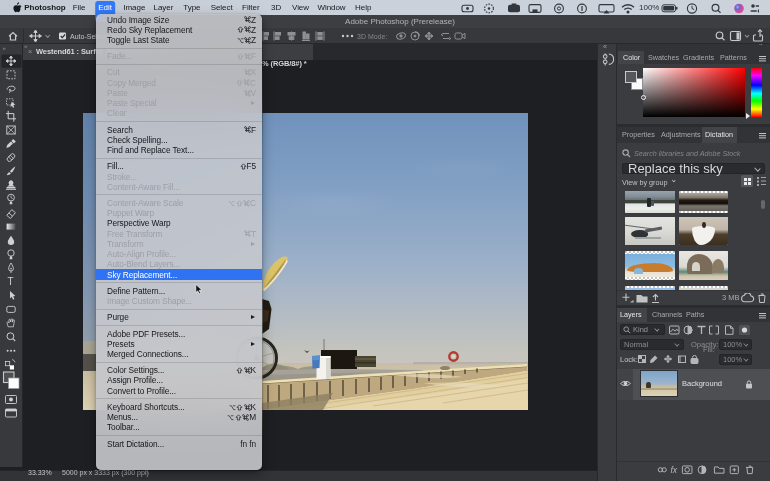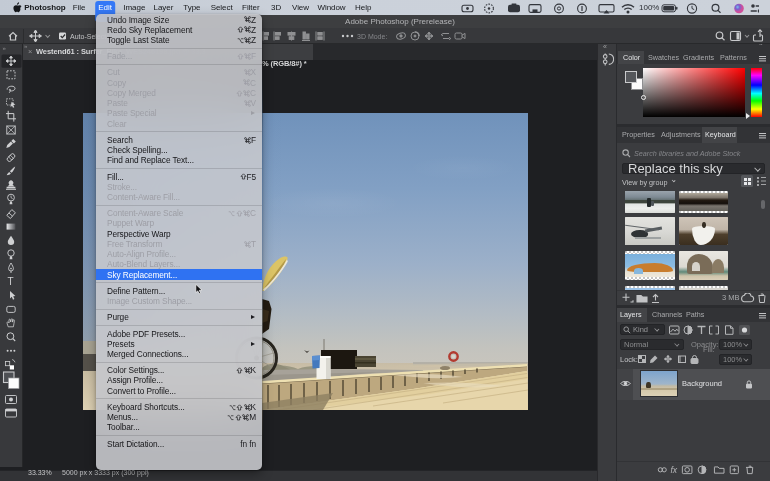--- a/index.html
+++ b/index.html
@@ -353,21 +353,21 @@
       <div class="abs" style="left:14px;top:34px;width:12px;height:12px;background:#fbfbfb;border:0.8px solid #8e8f91;z-index:1"></div>
       <div class="abs" style="left:26px;top:24px;width:102px;height:49px;background:linear-gradient(to top,#000,rgba(0,0,0,0) ),linear-gradient(to right,#fff,#f00)"></div>
       <div class="abs" style="left:23.5px;top:50.5px;width:5px;height:5px;border:1px solid #eee;border-radius:50%;z-index:2"></div>
       <div class="abs" style="left:134px;top:24px;width:11px;height:49px;background:linear-gradient(180deg,#f00 0%,#f0f 15%,#00f 35%,#0ff 52%,#0f0 67%,#ff0 84%,#f00 100%)"></div>
       <div class="abs" style="left:128.5px;top:69px;width:0;height:0;border-left:4px solid #ececee;border-top:3px solid transparent;border-bottom:3px solid transparent"></div>
       <div class="abs" style="left:0;top:80px;width:153px;height:3px;background:#2b2c2f"></div>
       <div class="abs" style="left:0;top:83px;width:153px;height:16px;background:#323336"></div>
       <span class="abs" style="left:5px;top:84px;font-size:7.2px;line-height:14px;color:#a9aaac">Properties</span>
       <span class="abs" style="left:44px;top:84px;font-size:7.2px;line-height:14px;color:#a9aaac">Adjustments</span>
       <div class="abs" style="left:85px;top:83px;width:35px;height:16px;background:#434447"></div>
-      <span class="abs" style="left:88px;top:84px;font-size:7.2px;line-height:14px;color:#e4e5e7">Keyboard</span>
+      <span class="abs" style="left:88px;top:84px;font-size:7.2px;line-height:14px;color:#e4e5e7">Dictation</span>
       <div class="abs" style="left:142px;top:89px;width:7px;height:1.2px;background:#c2c3c5;box-shadow:0 2.2px #c2c3c5,0 4.4px #c2c3c5"></div>
       <div class="abs" style="left:0;top:99px;width:153px;height:162px;background:#3b3c3f"></div>
       <svg class="abs" style="left:5px;top:105px" width="9" height="9" viewBox="0 0 9 9">
         <circle cx="3.6" cy="3.6" r="2.7" fill="none" stroke="#aaabad" stroke-width="1.1"></circle>
         <line x1="5.7" y1="5.7" x2="8" y2="8" stroke="#aaabad" stroke-width="1.1"></line>
       </svg>
       <span class="abs" style="left:17px;top:103px;font-size:7.2px;line-height:13px;color:#85868a;font-style:italic">Search libraries and Adobe Stock</span>
       <div class="inbox" style="left:5px;top:119px;width:143px;height:11px"></div>
       <span class="abs" style="left:11px;top:119px;font-size:13px;line-height:11.5px;color:#d8d9db">Replace this sky</span>
       <div class="chk" style="left:138px;top:121.5px;border-color:#b9babc"></div>
@@ -625,126 +625,123 @@
       <div class="mi off">
         <span class="lb">Cut</span>
         <span class="scs">
           <svg class="k" viewBox="0 0 10 10">
             <use href="#gcmd"></use>
           </svg>
           <span>X</span>
         </span>
       </div>
       <div class="mi off">
-        <span class="lb">Copy</span>
-        <span class="scs">
+        <span class="lb">Copy Merged</span>
+        <span class="scs">
+          <svg class="k" viewBox="0 0 10 10">
+            <use href="#gshift"></use>
+          </svg>
           <svg class="k" viewBox="0 0 10 10">
             <use href="#gcmd"></use>
           </svg>
           <span>C</span>
         </span>
       </div>
       <div class="mi off">
-        <span class="lb">Copy Merged</span>
+        <span class="lb">Paste</span>
+        <span class="scs">
+          <svg class="k" viewBox="0 0 10 10">
+            <use href="#gcmd"></use>
+          </svg>
+          <span>V</span>
+        </span>
+      </div>
+      <div class="mi off">
+        <span class="lb">Paste Special</span>
+        <span class="scs">
+          <span class="tri"></span>
+        </span>
+      </div>
+      <div class="mi off">
+        <span class="lb">Clear</span>
+        <span class="scs"></span>
+      </div>
+      <div class="sep"></div>
+      <div class="mi">
+        <span class="lb">Search</span>
+        <span class="scs">
+          <svg class="k" viewBox="0 0 10 10">
+            <use href="#gcmd"></use>
+          </svg>
+          <span>F</span>
+        </span>
+      </div>
+      <div class="mi">
+        <span class="lb">Check Spelling...</span>
+        <span class="scs"></span>
+      </div>
+      <div class="mi">
+        <span class="lb">Find and Replace Text...</span>
+        <span class="scs"></span>
+      </div>
+      <div class="sep"></div>
+      <div class="mi">
+        <span class="lb">Fill...</span>
         <span class="scs">
           <svg class="k" viewBox="0 0 10 10">
             <use href="#gshift"></use>
           </svg>
+          <span>F5</span>
+        </span>
+      </div>
+      <div class="mi off">
+        <span class="lb">Stroke...</span>
+        <span class="scs"></span>
+      </div>
+      <div class="mi off">
+        <span class="lb">Content-Aware Fill...</span>
+        <span class="scs"></span>
+      </div>
+      <div class="sep"></div>
+      <div class="mi off">
+        <span class="lb">Content-Aware Scale</span>
+        <span class="scs">
+          <svg class="k" viewBox="0 0 10 10">
+            <use href="#gopt"></use>
+          </svg>
+          <svg class="k" viewBox="0 0 10 10">
+            <use href="#gshift"></use>
+          </svg>
           <svg class="k" viewBox="0 0 10 10">
             <use href="#gcmd"></use>
           </svg>
           <span>C</span>
         </span>
       </div>
       <div class="mi off">
-        <span class="lb">Paste</span>
-        <span class="scs">
-          <svg class="k" viewBox="0 0 10 10">
-            <use href="#gcmd"></use>
-          </svg>
-          <span>V</span>
-        </span>
-      </div>
-      <div class="mi off">
-        <span class="lb">Paste Special</span>
+        <span class="lb">Puppet Warp</span>
+        <span class="scs"></span>
+      </div>
+      <div class="mi">
+        <span class="lb">Perspective Warp</span>
+        <span class="scs"></span>
+      </div>
+      <div class="mi off">
+        <span class="lb">Free Transform</span>
+        <span class="scs">
+          <svg class="k" viewBox="0 0 10 10">
+            <use href="#gcmd"></use>
+          </svg>
+          <span>T</span>
+        </span>
+      </div>
+      <div class="mi off">
+        <span class="lb">Transform</span>
         <span class="scs">
           <span class="tri"></span>
-        </span>
-      </div>
-      <div class="mi off">
-        <span class="lb">Clear</span>
-        <span class="scs"></span>
-      </div>
-      <div class="sep"></div>
-      <div class="mi">
-        <span class="lb">Search</span>
-        <span class="scs">
-          <svg class="k" viewBox="0 0 10 10">
-            <use href="#gcmd"></use>
-          </svg>
-          <span>F</span>
-        </span>
-      </div>
-      <div class="mi">
-        <span class="lb">Check Spelling...</span>
-        <span class="scs"></span>
-      </div>
-      <div class="mi">
-        <span class="lb">Find and Replace Text...</span>
-        <span class="scs"></span>
-      </div>
-      <div class="sep"></div>
-      <div class="mi">
-        <span class="lb">Fill...</span>
-        <span class="scs">
-          <svg class="k" viewBox="0 0 10 10">
-            <use href="#gshift"></use>
-          </svg>
-          <span>F5</span>
-        </span>
-      </div>
-      <div class="mi off">
-        <span class="lb">Stroke...</span>
-        <span class="scs"></span>
-      </div>
-      <div class="mi off">
-        <span class="lb">Content-Aware Fill...</span>
-        <span class="scs"></span>
-      </div>
-      <div class="sep"></div>
-      <div class="mi off">
-        <span class="lb">Content-Aware Scale</span>
-        <span class="scs">
-          <svg class="k" viewBox="0 0 10 10">
-            <use href="#gopt"></use>
-          </svg>
-          <svg class="k" viewBox="0 0 10 10">
-            <use href="#gshift"></use>
-          </svg>
-          <svg class="k" viewBox="0 0 10 10">
-            <use href="#gcmd"></use>
-          </svg>
-          <span>C</span>
-        </span>
-      </div>
-      <div class="mi off">
-        <span class="lb">Puppet Warp</span>
-        <span class="scs"></span>
-      </div>
-      <div class="mi">
-        <span class="lb">Perspective Warp</span>
-        <span class="scs"></span>
-      </div>
-      <div class="mi off">
-        <span class="lb">Free Transform</span>
-        <span class="scs">
-          <svg class="k" viewBox="0 0 10 10">
-            <use href="#gcmd"></use>
-          </svg>
-          <span>T</span>
         </span>
       </div>
       <div class="mi off">
         <span class="lb">Auto-Align Profile...</span>
         <span class="scs"></span>
       </div>
       <div class="mi off">
         <span class="lb">Auto-Blend Layers...</span>
         <span class="scs"></span>
       </div>

